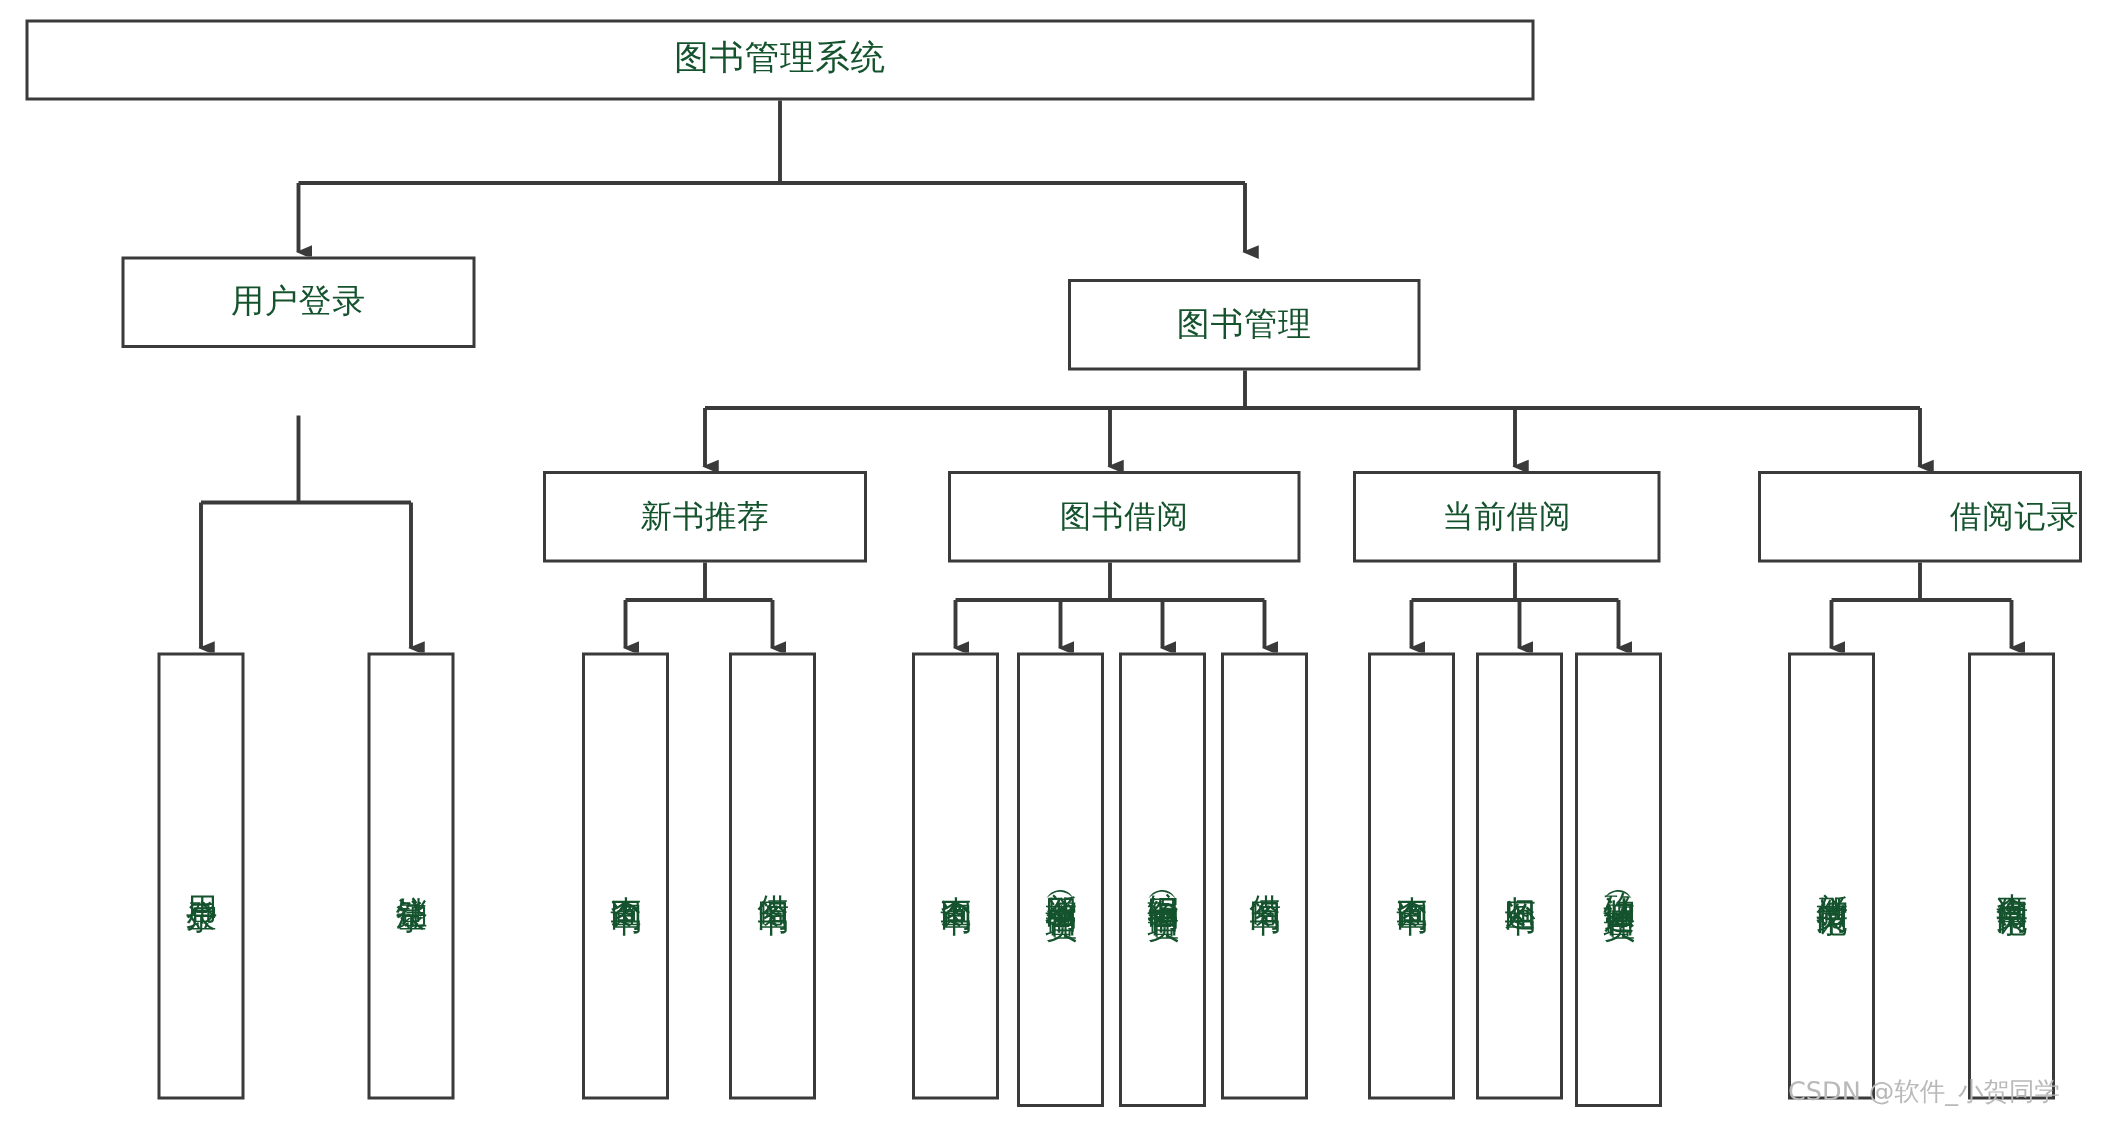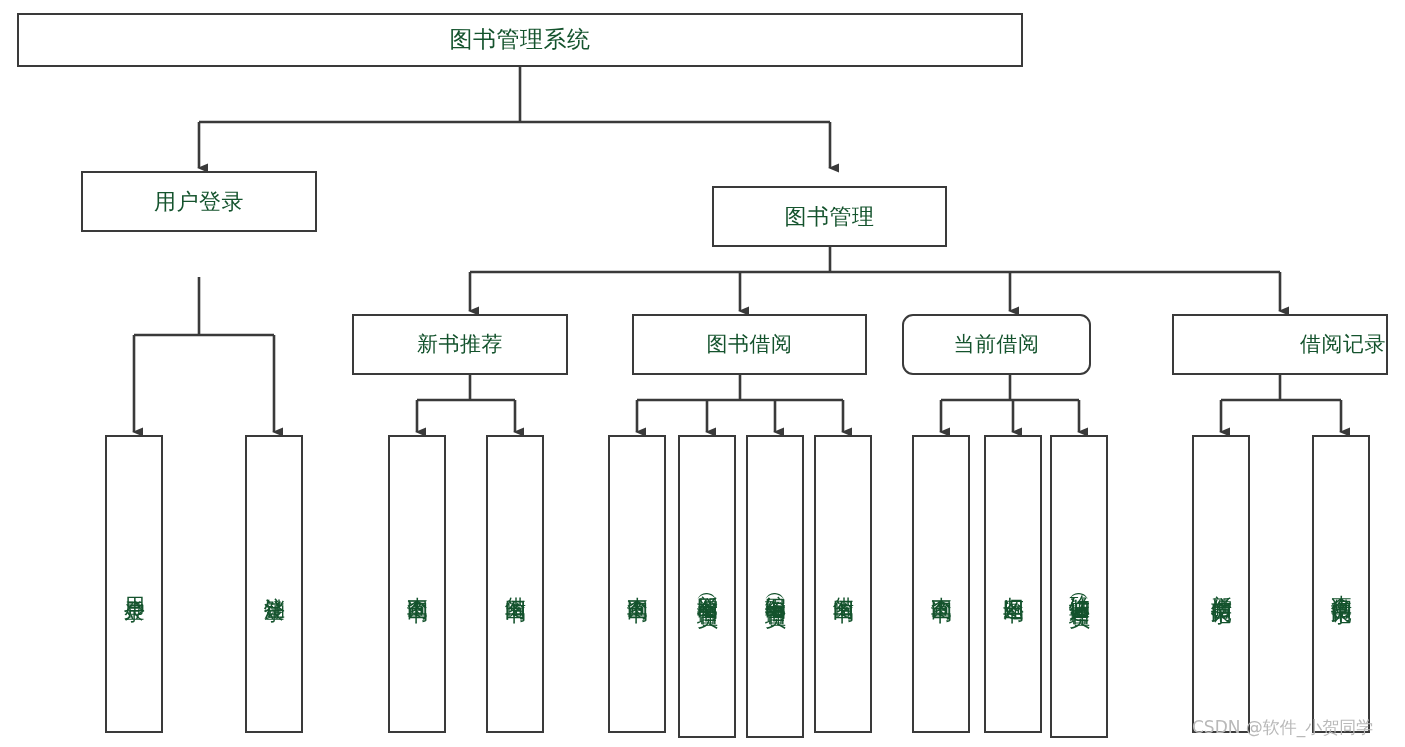--- a/index.html
+++ b/index.html
@@ -119,27 +119,27 @@
   <div id="nodes-layer">
       <div class="node node-root" style="left: 17px; top: 13px; width: 1006px; height: 54px;">
         <span class="lbl">图书管理系统</span>
       </div>
       <div class="node node-lvl2" style="left: 81px; top: 171px; width: 236px; height: 61px;">
         <span class="lbl">用户登录</span>
       </div>
       <div class="node node-lvl2" style="left: 712px; top: 186px; width: 235px; height: 61px; text-align: right;">
         <span class="lbl">图书管理</span>
       </div>
-      <div class="node node-lvl3" style="left: 352px; top: 314px; width: 216px; height: 61px;">
+      <div class="node node-lvl3" style="left: 362px; top: 314px; width: 216px; height: 61px;">
         <span class="lbl">新书推荐</span>
       </div>
       <div class="node node-lvl3" style="left: 632px; top: 314px; width: 235px; height: 61px;">
         <span class="lbl">图书借阅</span>
       </div>
-      <div class="node node-lvl3" style="left: 902px; top: 314px; width: 189px; height: 61px; border-radius: 11px;">
+      <div class="node node-lvl3" style="left: 902px; top: 314px; width: 205px; height: 61px;">
         <span class="lbl">当前借阅</span>
       </div>
       <div class="node node-lvl3" style="left: 1172px; top: 314px; width: 216px; height: 61px; justify-content: flex-end;">
         <span class="lbl">借阅记录</span>
       </div>
       <div class="node node-leaf" style="left: 105px; top: 435px; width: 58px; height: 298px;">
         <span class="lbl">用户登录</span>
       </div>
       <div class="node node-leaf" style="left: 245px; top: 435px; width: 58px; height: 298px;">
         <span class="lbl">注销登录</span>

